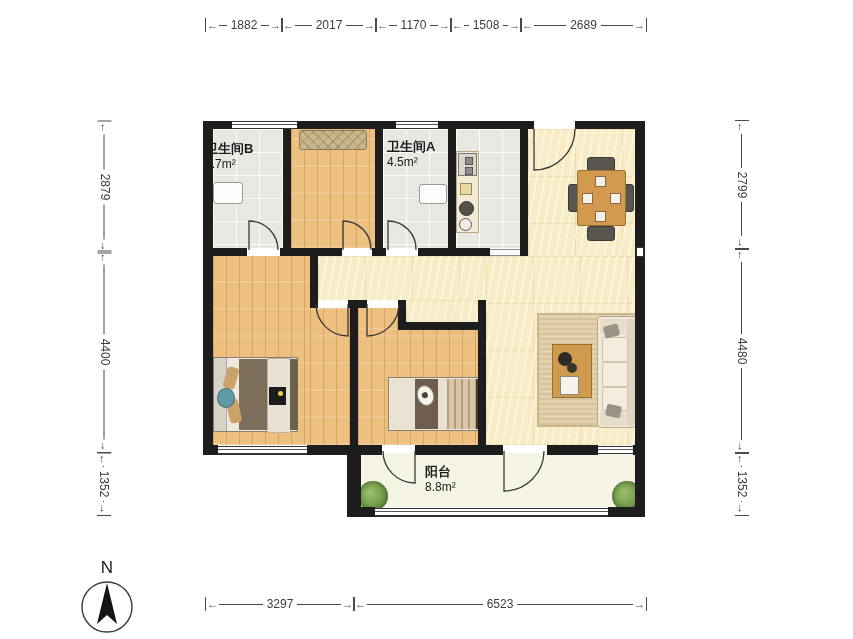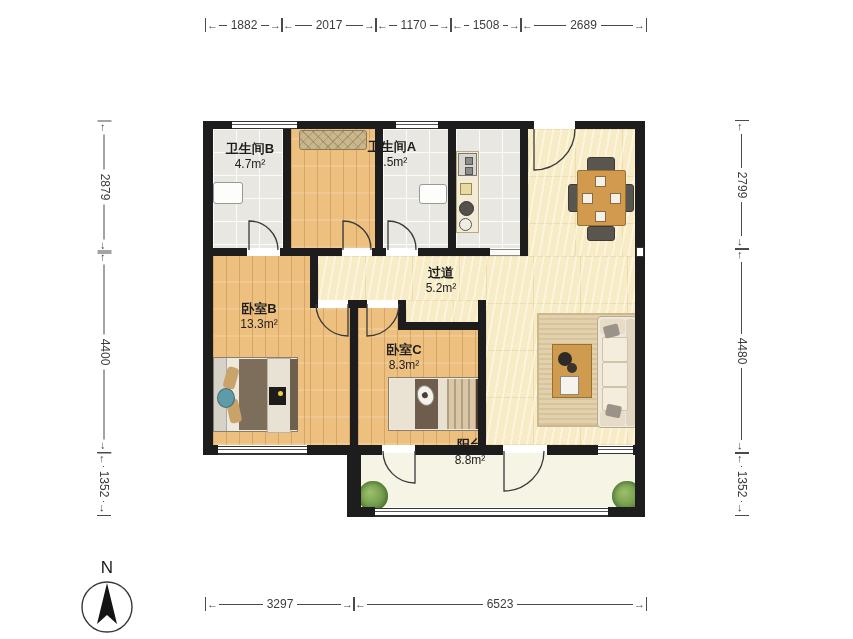--- a/index.html
+++ b/index.html
@@ -20,21 +20,21 @@
   .cream{background-color:#f8ecc6;
          background-image:repeating-linear-gradient(100deg,rgba(255,255,255,.45) 0 2px,rgba(255,255,255,0) 2px 8px),
                           linear-gradient(rgba(228,200,140,.45) 1px,transparent 1px),
                           linear-gradient(90deg,rgba(228,200,140,.45) 1px,transparent 1px);
          background-size:auto,47px 47px,47px 47px;}
   .balc{background-color:#f6f4e4;}
   
   .win-h{position:absolute;background:linear-gradient(to bottom,#333 0 1px,#fff 1px 3px,#555 3px 4px,#fff 4px 7px,#333 7px 100%);}
   .threshold{position:absolute;background:#fbfaf6;border-top:1px solid #8a8a8a;border-bottom:1px solid #8a8a8a;}
   
-  .room-label{position:absolute;width:90px;margin-left:-45px;text-align:center;color:#1c1c1c;}
+  .room-label{position:absolute;width:90px;margin-left:-45px;text-align:left;color:#1c1c1c;}
   .room-label .rn{font-size:13px;font-weight:600;line-height:16px;}
   .room-label .ra{font-size:12px;line-height:15px;}
   
   .dim{position:absolute;height:14px;display:flex;align-items:center;color:#3c3c3c;
        border-left:1px solid #4a4a4a;border-right:1px solid #4a4a4a;}
   .dim .ln{flex:1;height:1px;background:#4a4a4a;}
   .dim .arr{font-size:11px;line-height:14px;padding:0 1px;color:#4a4a4a;}
   .dim .lbl{font-size:12px;padding:0 4px;white-space:nowrap;}
   .dim.rot{transform:rotate(90deg);}
   
@@ -185,37 +185,25 @@
       <path d="M367,304 L367,336 A32,32 0 0 0 399,304"></path>
       <path d="M415,451 L415,483 A32,32 0 0 1 383,451"></path>
       <path d="M504,451 L504,491 A40,40 0 0 0 544,451"></path>
     </g>
   </svg>
 
   <div class="room-label" style="left:250px;top:141px">
     <div class="rn">卫生间B</div>
     <div class="ra">4.7m²</div>
   </div>
-  <div class="room-label" style="left:392px;top:139px">
+  <div class="room-label" style="left:432px;top:139px">
     <div class="rn">卫生间A</div>
     <div class="ra">4.5m²</div>
   </div>
-  <div class="room-label" style="left:441px;top:265px">
-    <div class="rn">过道</div>
-    <div class="ra">5.2m²</div>
-  </div>
-  <div class="room-label" style="left:259px;top:301px">
-    <div class="rn">卧室B</div>
-    <div class="ra">13.3m²</div>
-  </div>
-  <div class="room-label" style="left:404px;top:342px">
-    <div class="rn">卧室C</div>
-    <div class="ra">8.3m²</div>
-  </div>
-  <div class="room-label" style="left:470px;top:437px">
+  <div class="room-label" style="left:470px;top:464px">
     <div class="rn">阳台</div>
     <div class="ra">8.8m²</div>
   </div>
 
   <div class="dim" style="left:205px;top:18px;width:76px">
     <span class="arr">←</span>
       <span class="ln"></span>
       <span class="lbl">1882</span>
       <span class="ln"></span>
       <span class="arr">→</span>

